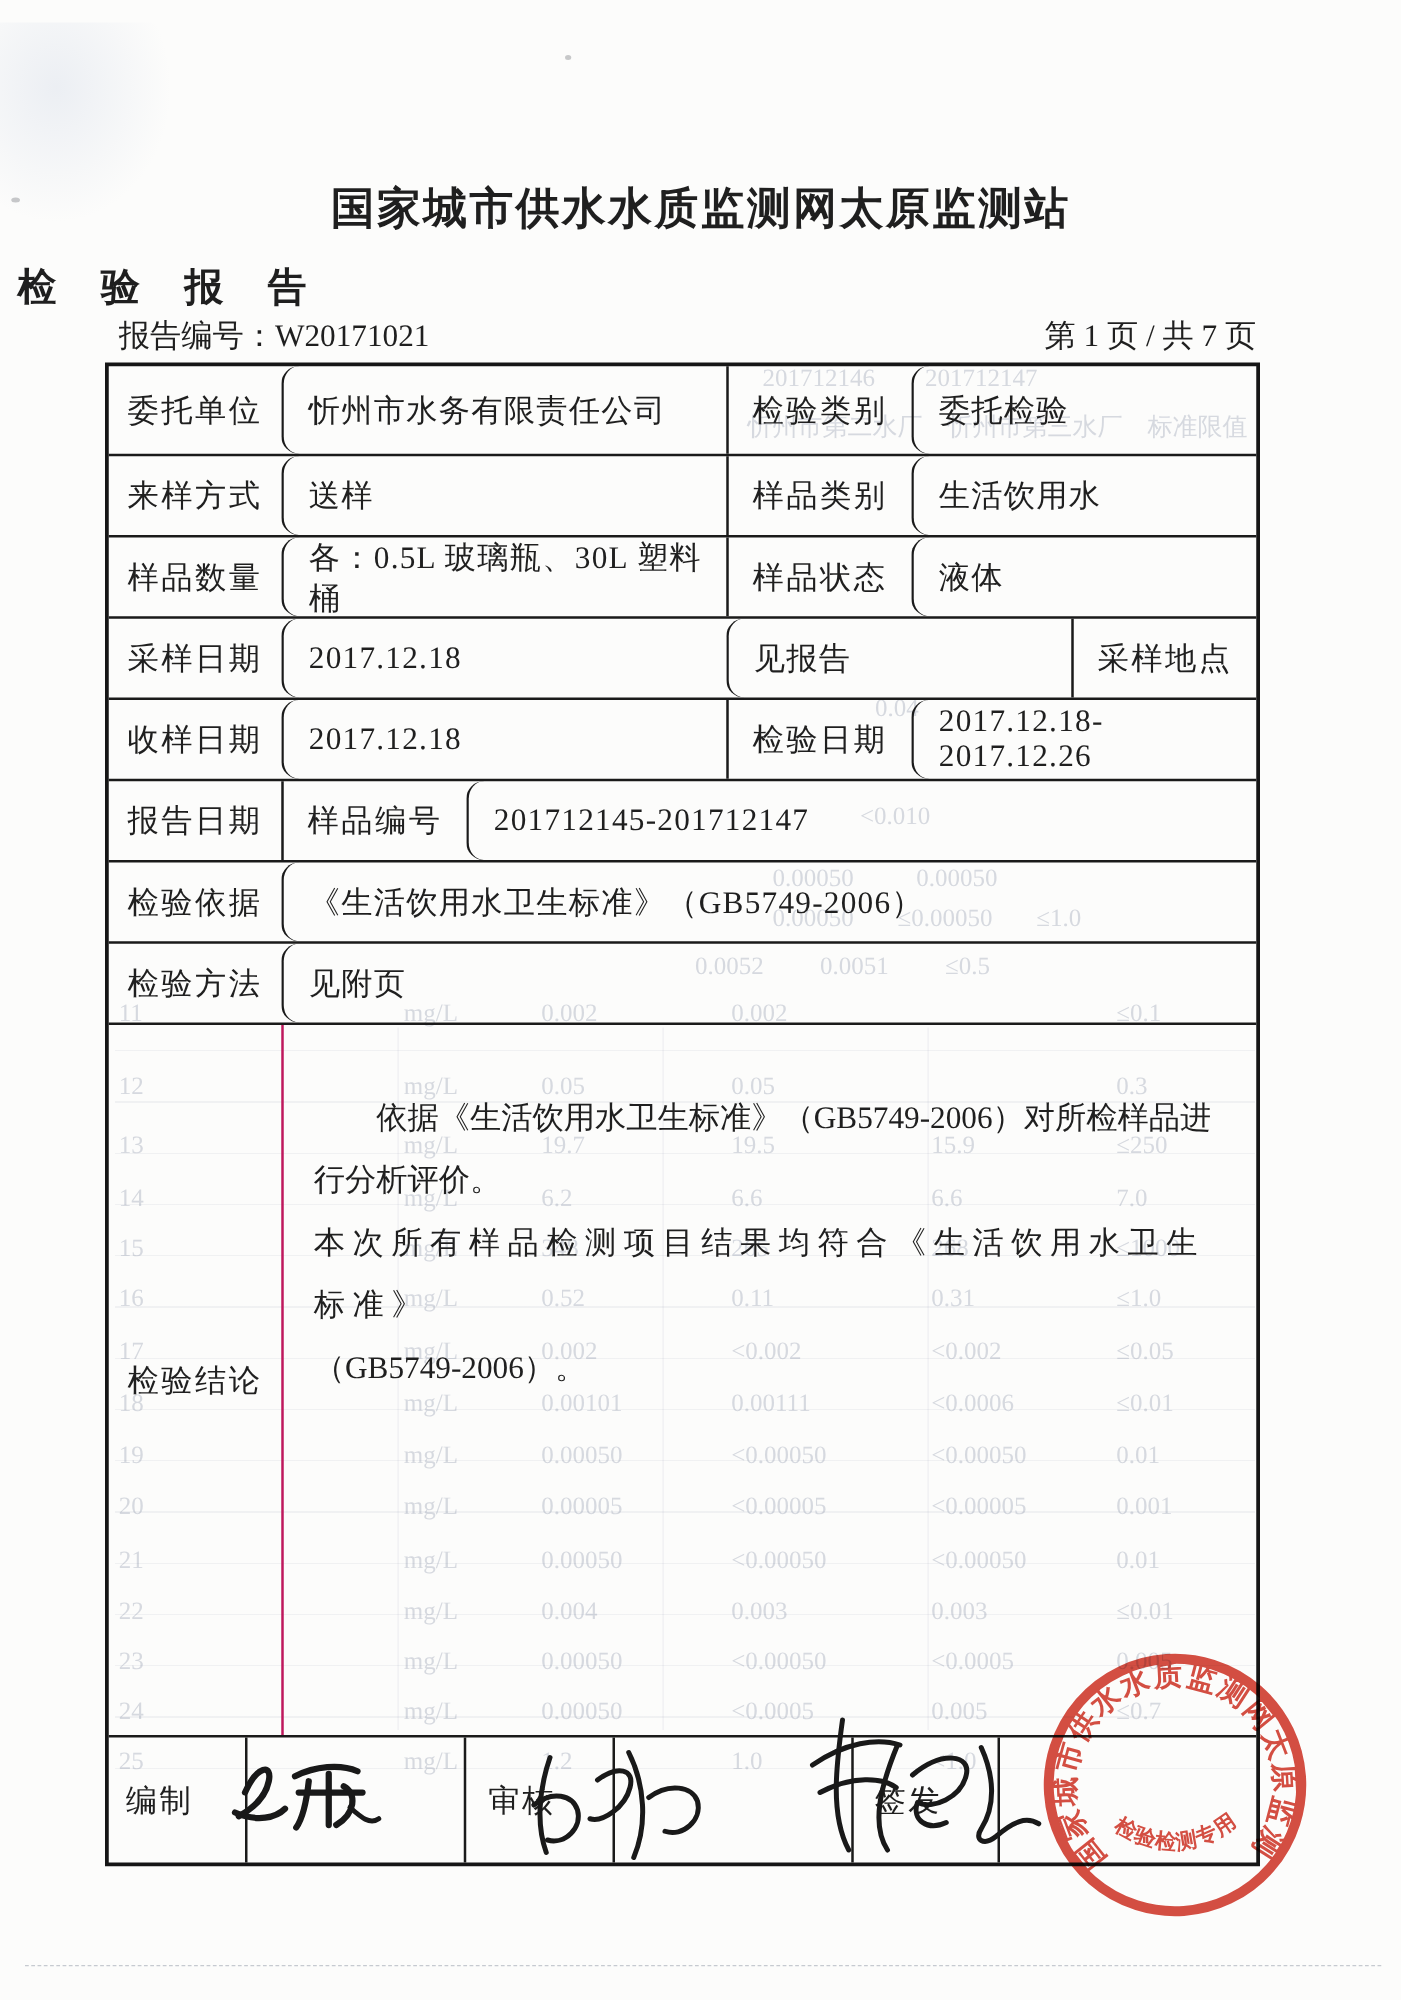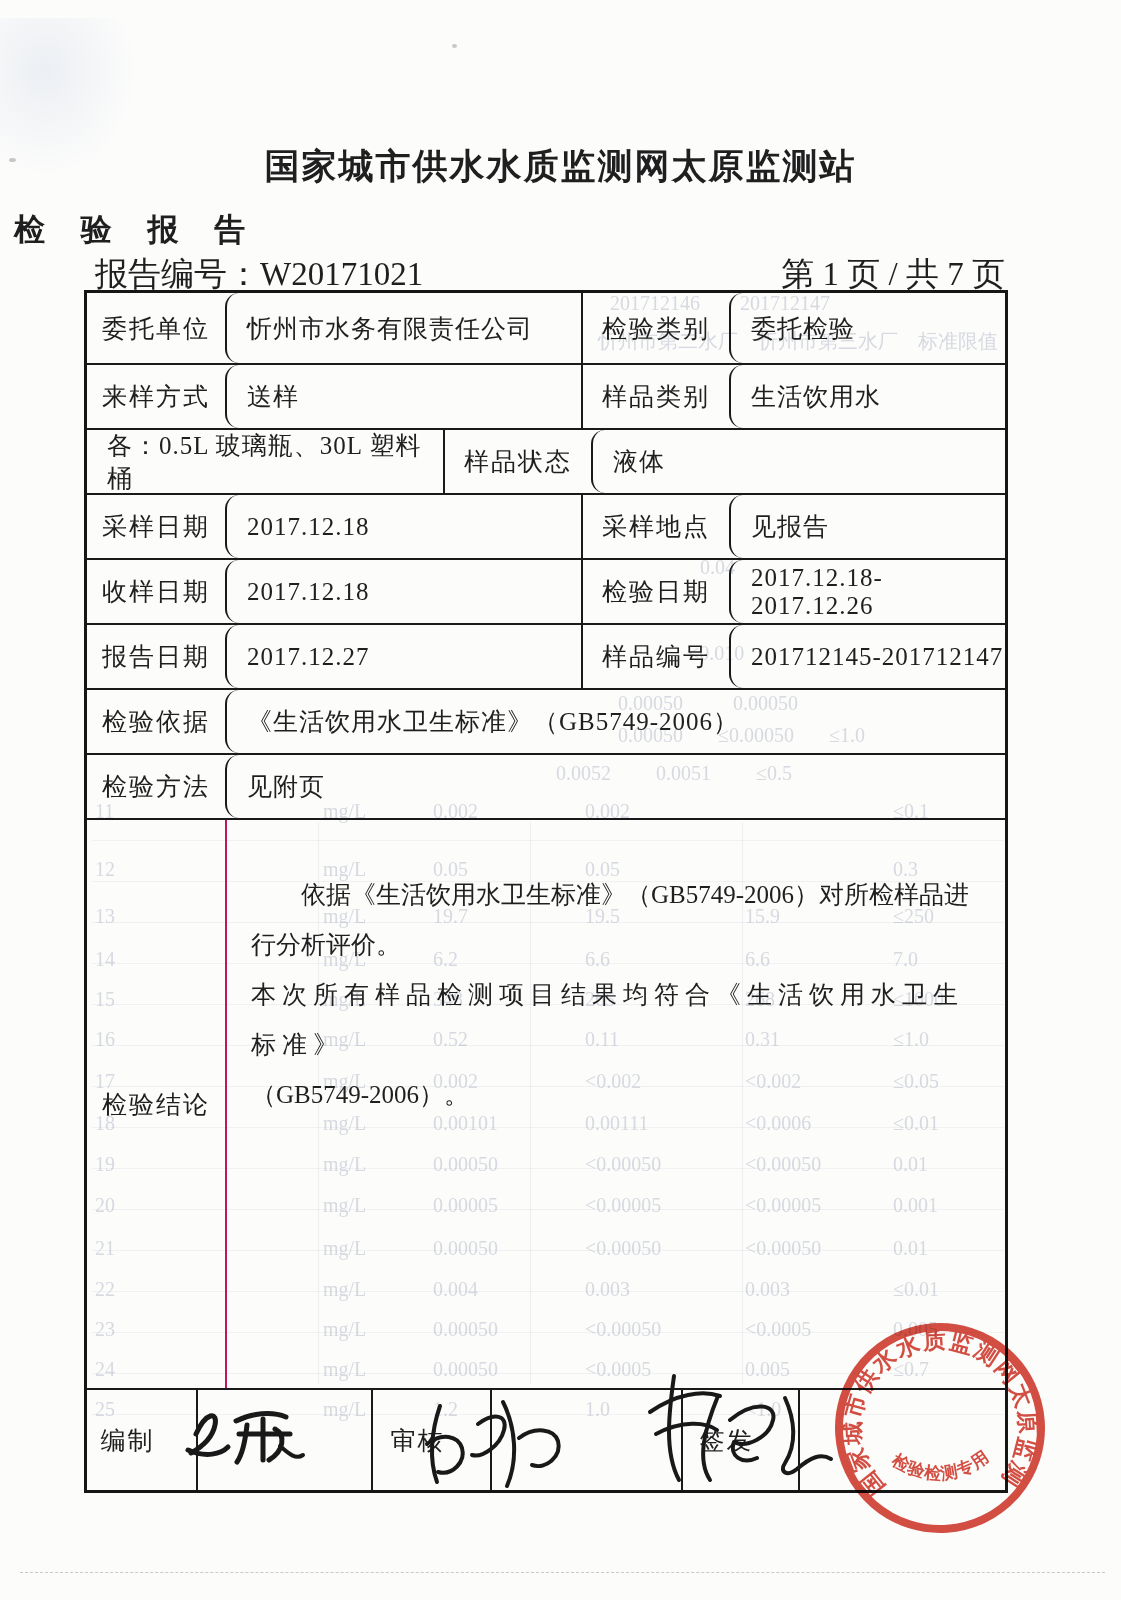--- a/index.html
+++ b/index.html
@@ -14,21 +14,21 @@
     position:absolute; top:143px; left:0; width:100%;
     text-align:center; font-size:35px; font-weight:bold; letter-spacing:2px;
   }
   .report-title{
     position:absolute; top:209px; left:0; width:100%;
     text-align:left; font-size:31px; font-weight:bold;
     letter-spacing:14px; text-indent:14px;
   }
   .meta-line{
     position:absolute; top:252px; left:95px; width:910px;
-    display:flex; justify-content:space-between; font-size:33px;
+    display:flex; justify-content:space-between; font-size:25px;
   }
   
   .tbl{
     position:absolute; left:84px; top:290px; width:924px;
     border:3px solid #161616; box-sizing:border-box; z-index:2;
   }
   .tr{display:flex; box-sizing:border-box;}
   .tr + .tr{border-top:2px solid #1a1a1a;}
   .td{box-sizing:border-box; display:flex; align-items:center; font-size:25px;}
   .td + .td{border-left:2px solid #1a1a1a;}
@@ -240,39 +240,39 @@
       <div class="td lab c3">检验类别</div>
       <div class="td val c4">委托检验</div>
     </div>
     <div class="tr h2">
       <div class="td lab c1">来样方式</div>
       <div class="td val c2">送样</div>
       <div class="td lab c3">样品类别</div>
       <div class="td val c4">生活饮用水</div>
     </div>
     <div class="tr h2">
+      <div class="td lab c1">样品数量</div>
       <div class="td val c2">各：0.5L 玻璃瓶、30L 塑料桶</div>
       <div class="td lab c3">样品状态</div>
       <div class="td val c4">液体</div>
     </div>
     <div class="tr h2">
       <div class="td lab c1">采样日期</div>
       <div class="td val c2">2017.12.18</div>
+      <div class="td val c4">见报告</div>
       <div class="td lab c3">采样地点</div>
-      <div class="td val c4">见报告</div>
     </div>
     <div class="tr h2">
       <div class="td lab c1">收样日期</div>
       <div class="td val c2">2017.12.18</div>
       <div class="td lab c3">检验日期</div>
       <div class="td val c4">2017.12.18-2017.12.26</div>
     </div>
     <div class="tr h2">
       <div class="td lab c1">报告日期</div>
-      <div class="td val c2">2017.12.27</div>
       <div class="td lab c3">样品编号</div>
       <div class="td val c4">201712145-201712147</div>
     </div>
 
     <div class="tr h2">
       <div class="td lab c1">检验依据</div>
       <div class="td val cfull">《生活饮用水卫生标准》（GB5749-2006）</div>
     </div>
     <div class="tr h2">
       <div class="td lab c1">检验方法</div>

